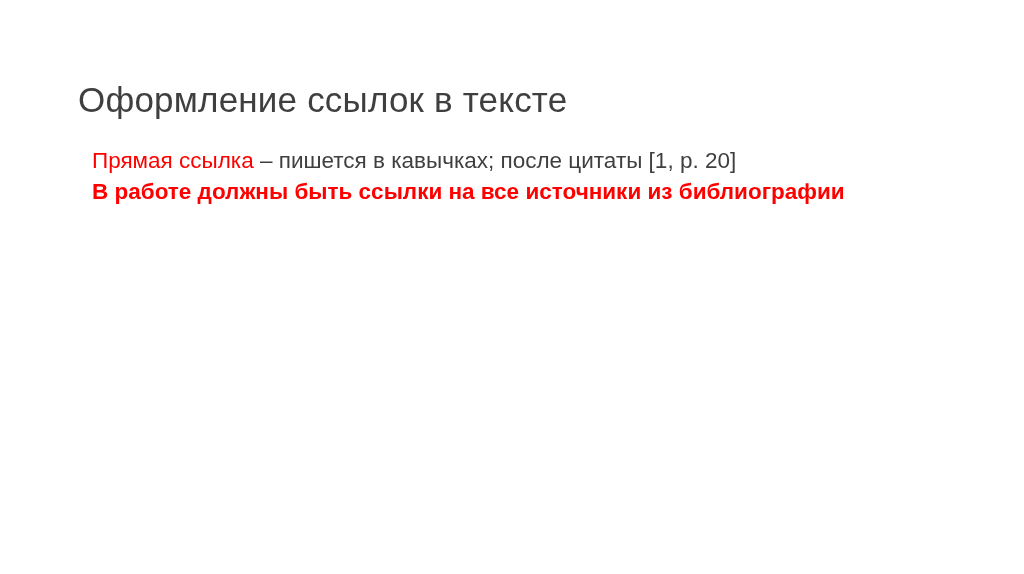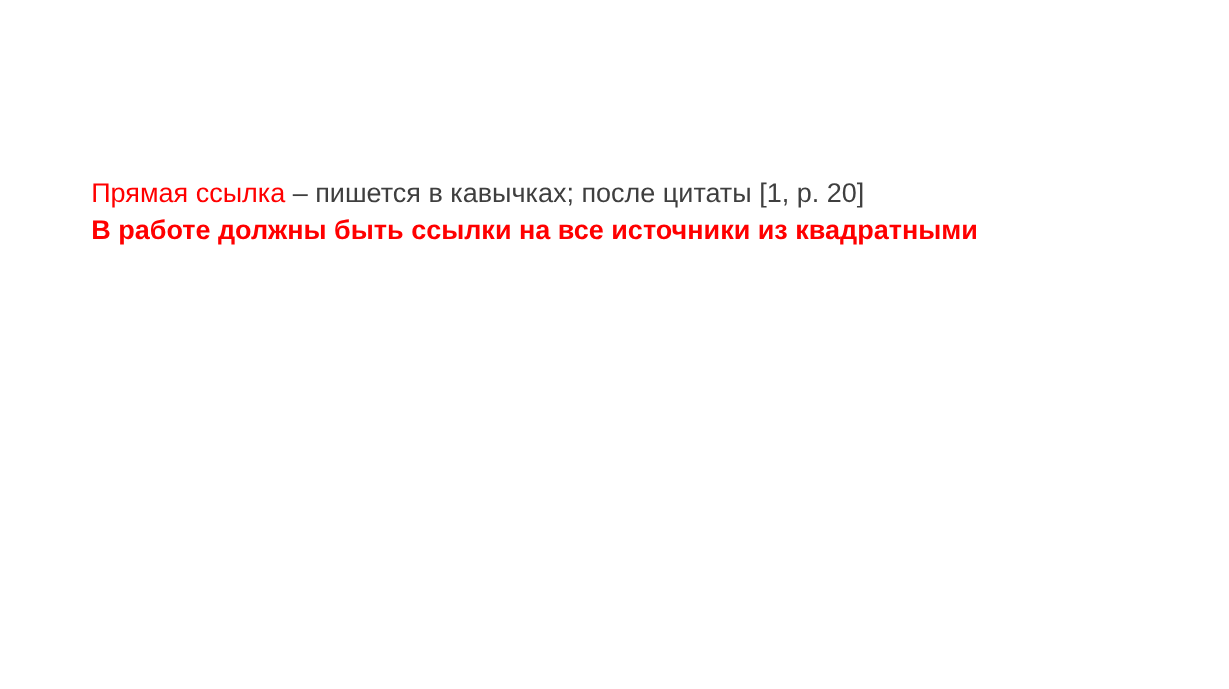--- a/index.html
+++ b/index.html
@@ -26,21 +26,21 @@
     top: 56px;
     font-size: 35px;
     line-height: 42px;
     color: #3f3f3f;
     font-weight: 400;
     letter-spacing: 0.2px;
     white-space: nowrap;
   }
   .body-block {
     position: absolute;
-    left: 76px;
+    left: 92px;
     top: 145px;
     width: 880px;
   }
   .para {
     font-size: 22.5px;
     line-height: 31px;
     color: #3f3f3f;
     margin: 0 0 0 0;
     text-indent: 0;
   }
@@ -59,27 +59,28 @@
   .para.emph .hang {
     padding-left: 22px;
     text-indent: -22px;
   }
 </style>
 </head>
 <body>
 
 <div class="slide">
 
+  <h1 class="slide-title">Оформление ссылок в тексте</h1>
 
   <div class="body-block">
 
     <p class="para">
       <span class="hang"><span class="lead">Прямая ссылка</span><span> – пишется в кавычках; после цитаты [1, p. 20]</span></span>
     </p>
 
 
     <p class="para emph">
-      <span class="hang">В  работе должны быть ссылки на все источники из квадратными</span>
+      <span class="hang">В  работе должны быть ссылки на все источники из библиографии</span>
     </p>
 
   </div>
 
 </div>
 
 </body></html>

